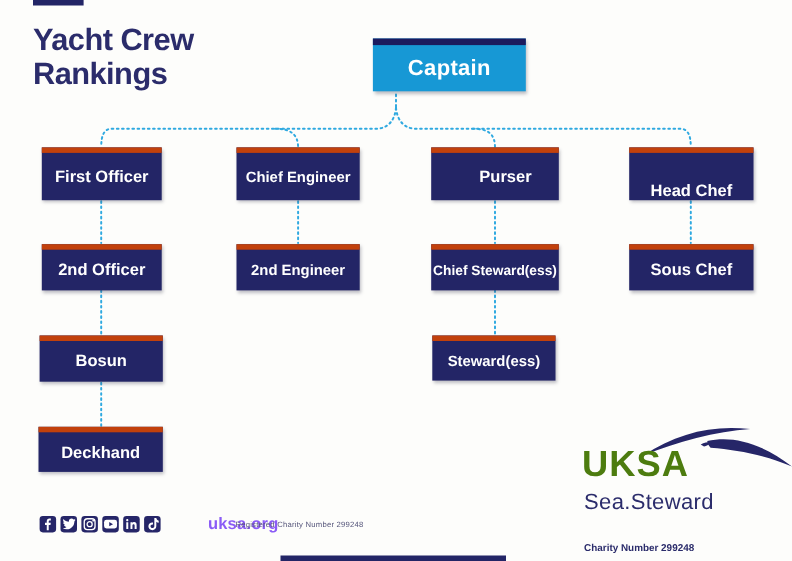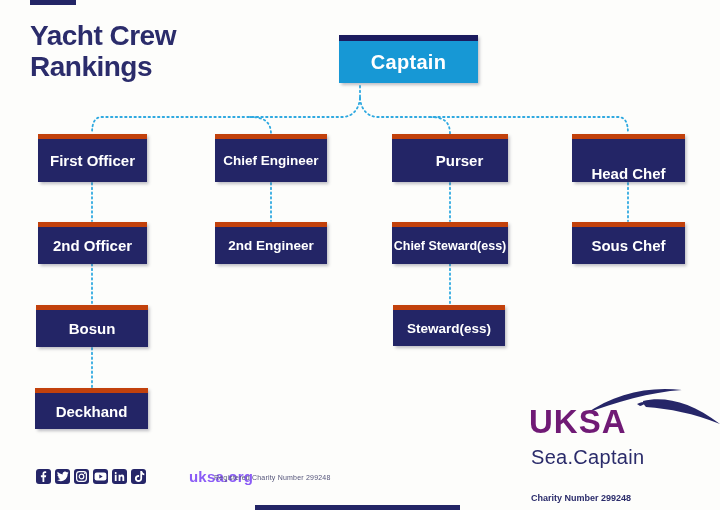--- a/index.html
+++ b/index.html
@@ -41,21 +41,21 @@
     position:absolute; left:153px; top:468px;
     font-size:15px; font-weight:bold; color:#8b5cf6; letter-spacing:0.2px;margin-left:36px;
   }
   .reg-text {
     position:absolute; left:214px; top:474px;
     font-size:7px; color:#55557a; letter-spacing:0.2px;
   }
   
   .logo-brand {
     position:absolute; left:529px; top:403px;
-    font-size:33px; font-weight:bold; color:#701a75; letter-spacing:1px;
+    font-size:33px; font-weight:bold; color:#4d7c0f; letter-spacing:1px;
   }
   .logo-tagline {
     position:absolute; left:531px; top:446px;
     font-size:20px; font-weight:500; color:#2b2c6b; letter-spacing:0.3px;
   }
   .logo-charity {
     position:absolute; left:531px; top:472px;
     font-size:9px; font-weight:bold; color:#2b2c6b;margin-top:21px;
   }
   .bird { position:absolute; left:585px; top:384px; }
@@ -169,16 +169,16 @@
 
   <div class="site-link">uksa.org</div>
   <div class="reg-text">Registered Charity Number 299248</div>
 
   <svg class="bird" width="135" height="58" viewBox="0 0 135 58">
     <path d="M0 30 C 30 10, 62 2, 97 6 C 66 8, 30 18, 0 30 Z" fill="#262668"></path>
     <path d="M58 17 C 80 12, 106 18, 135 40 C 108 29, 85 25, 61 23 C 59 21, 58 19, 58 17 Z" fill="#262668"></path>
     <path d="M52 20 C 56 18, 60 17.5, 63 18 C 60 20, 57 21.5, 55 22 Z" fill="#262668"></path>
   </svg>
   <div class="logo-brand">UKSA</div>
-  <div class="logo-tagline">Sea.Captain</div>
+  <div class="logo-tagline">Sea.Steward</div>
   <div class="logo-charity">Charity Number 299248</div>
 
 </div>
 
 </body></html>

